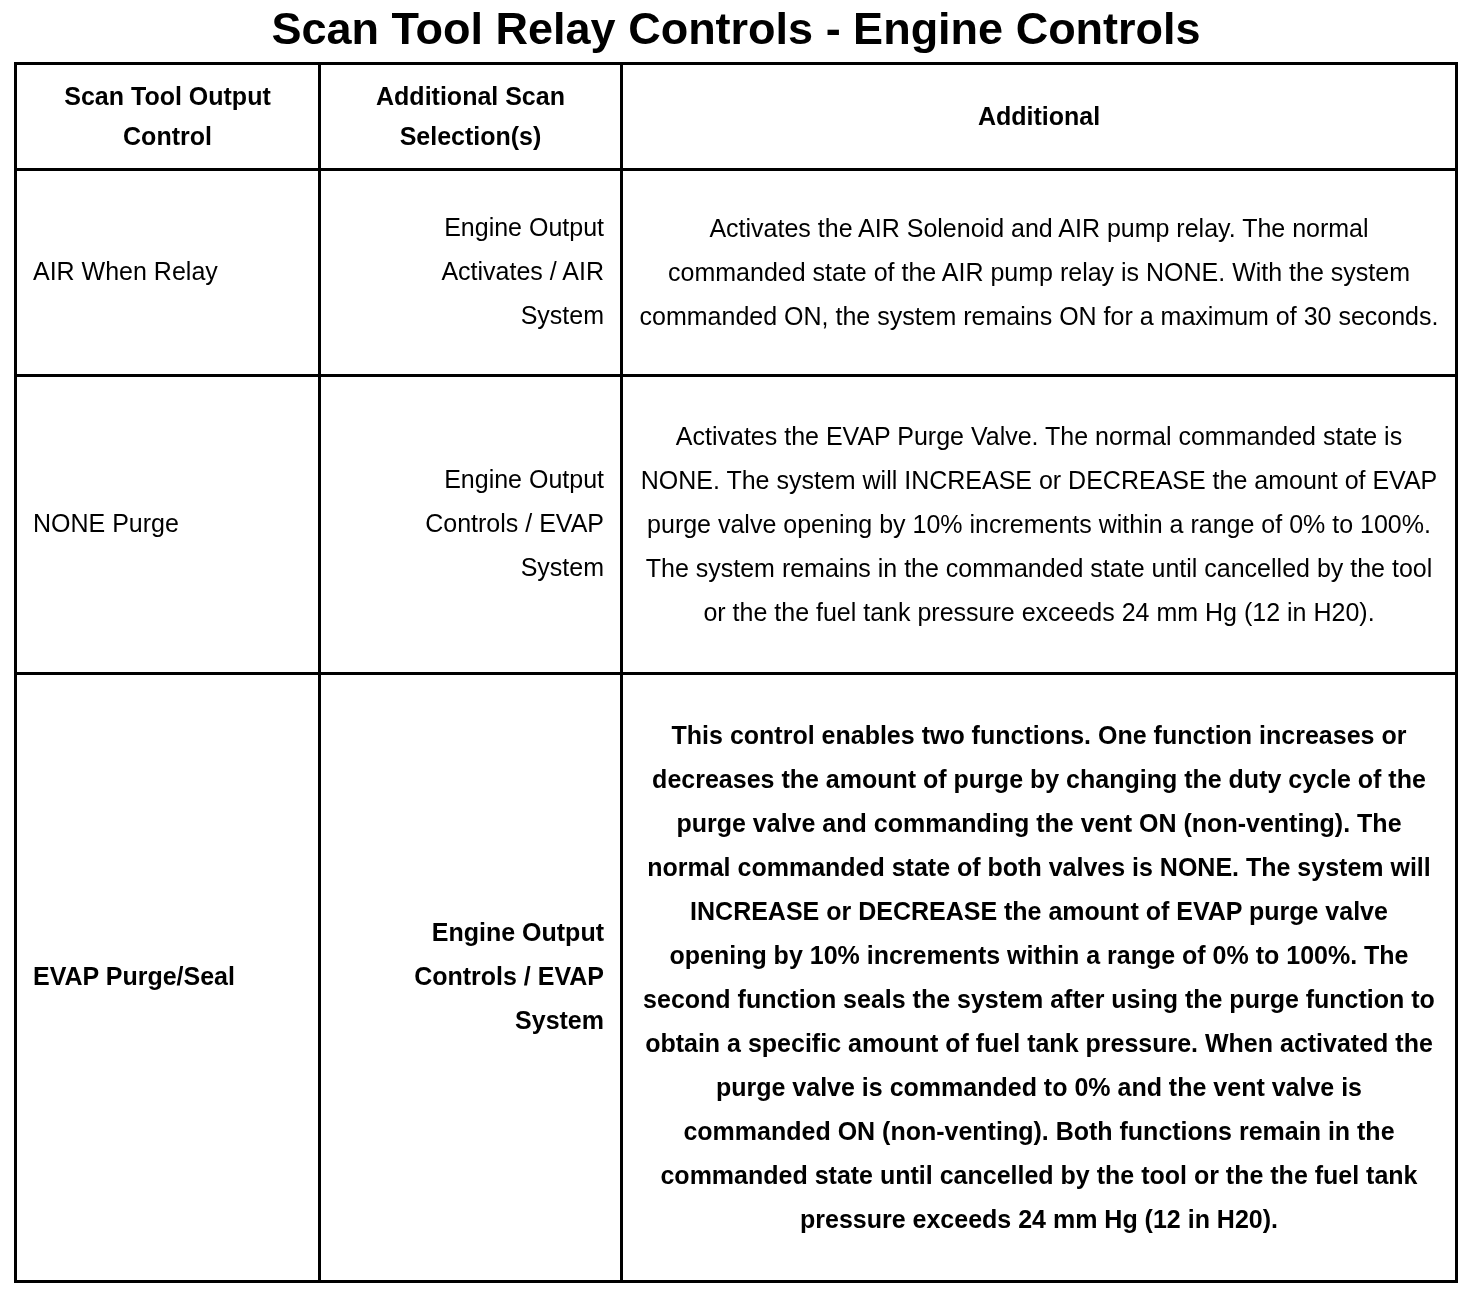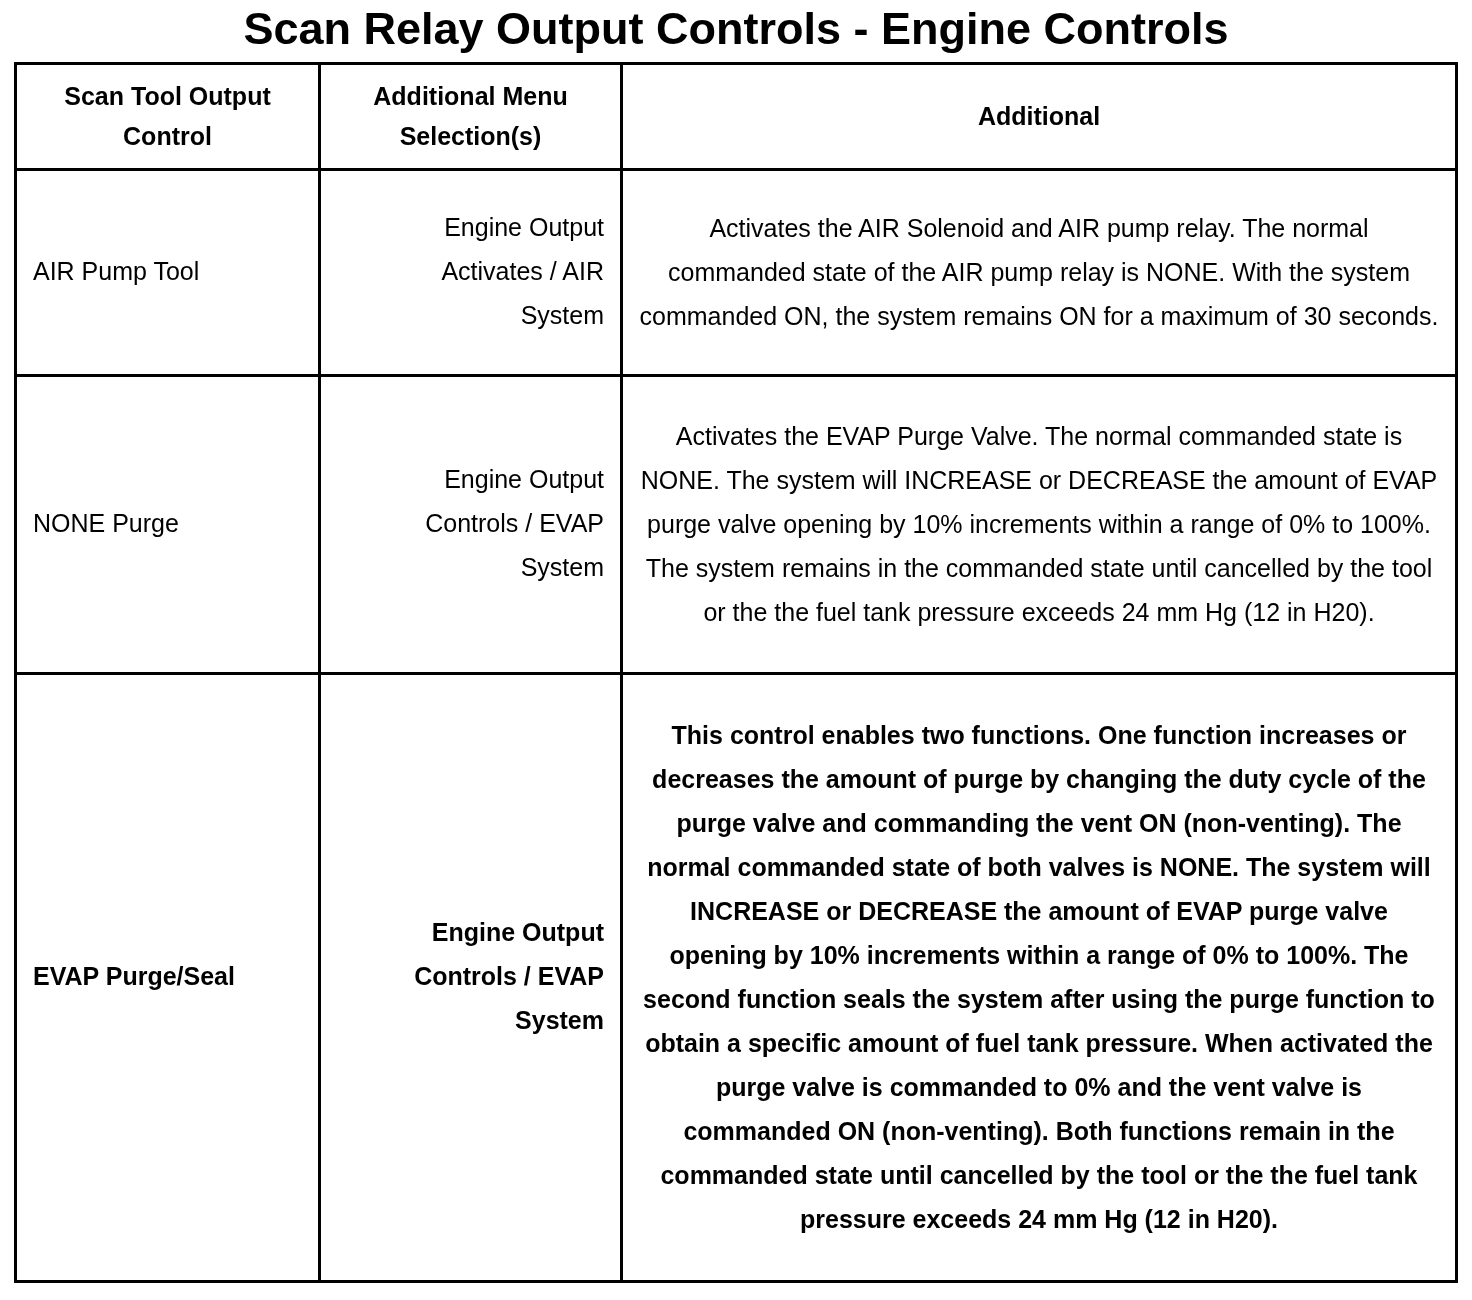--- a/index.html
+++ b/index.html
@@ -65,39 +65,39 @@
   tr.row-1 td { height: 206px; }
   tr.row-2 td { height: 298px; margin-top: 16px; }
   tr.row-3 td { height: 608px; font-weight: bold; }
   .menu-line { display: block; }
 </style>
 </head>
 <body>
 
 <div class="page">
 
-  <h1 class="doc-title">Scan Relay Output Controls - Engine Controls</h1>
+  <h1 class="doc-title">Scan Tool Relay Controls - Engine Controls</h1>
 
   <table class="controls-table">
     <colgroup>
       <col style="width: 304px;">
       <col style="width: 302px;">
       <col>
     </colgroup>
     <thead>
       <tr>
         <th>Scan Tool Output Control</th>
-        <th>Additional Menu Selection(s)</th>
+        <th>Additional Scan Selection(s)</th>
         <th>Additional</th>
       </tr>
     </thead>
     <tbody>
 
       <tr class="row-1">
-        <td class="cell-control">AIR Pump Tool</td>
+        <td class="cell-control">AIR When Relay</td>
         <td class="cell-menu">
           <span class="menu-line">Engine Output</span>
           <span class="menu-line">Activates / AIR</span>
           <span class="menu-line">System</span>
         </td>
         <td class="cell-desc">Activates the AIR Solenoid and AIR pump relay. The normal commanded state of the AIR pump relay is NONE. With the system commanded ON, the system remains ON for a maximum of 30 seconds.</td>
       </tr>
 
       <tr class="row-2">
         <td class="cell-control">NONE Purge</td>

